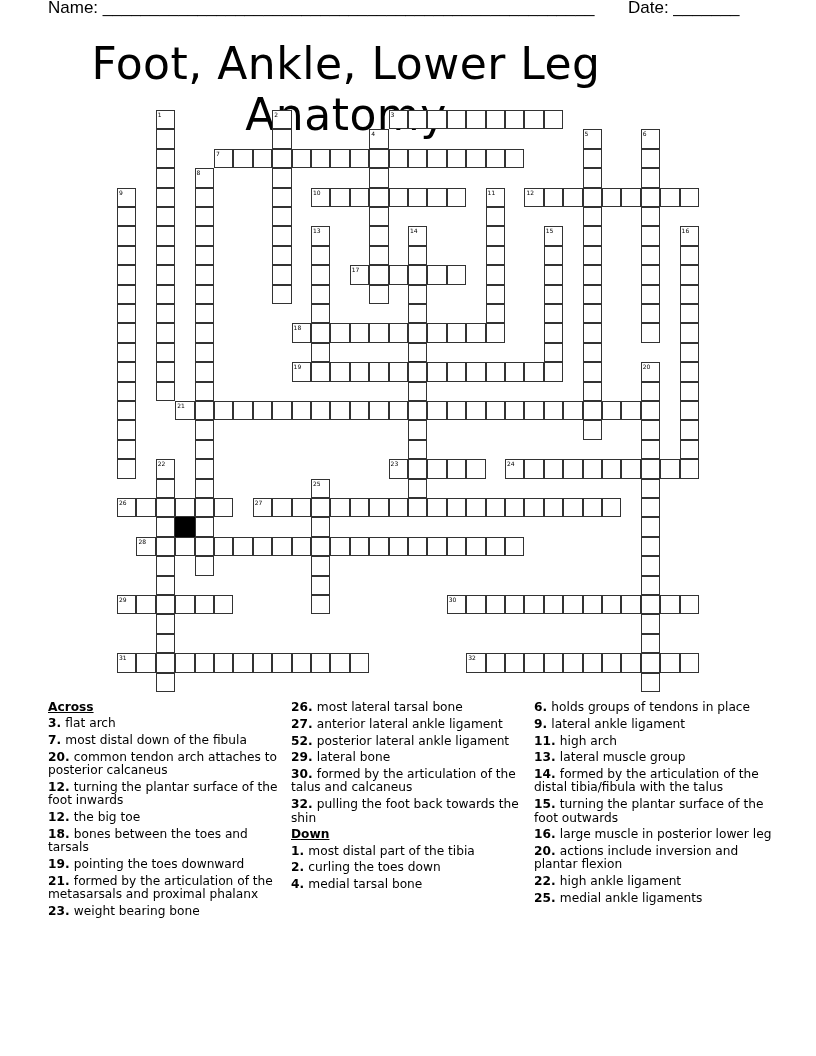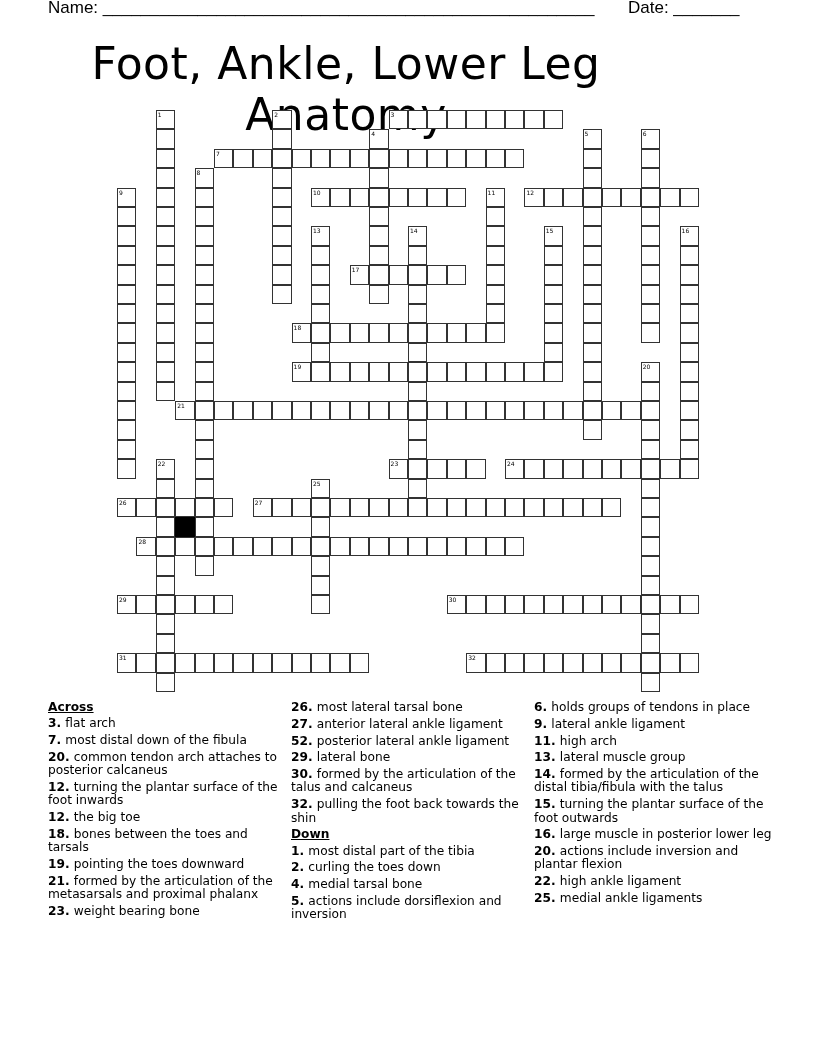--- a/index.html
+++ b/index.html
@@ -469,21 +469,20 @@
       <div class="clue"><b>26. </b><span>most lateral tarsal bone</span></div>
       <div class="clue"><b>27. </b><span>anterior lateral ankle ligament</span></div>
       <div class="clue"><b>52. </b><span>posterior lateral ankle ligament</span></div>
       <div class="clue"><b>29. </b><span>lateral bone</span></div>
       <div class="clue"><b>30. </b><span>formed by the articulation of the talus and calcaneus</span></div>
       <div class="clue"><b>32. </b><span>pulling the foot back towards the shin</span></div>
       <div class="hd">Down</div>
       <div class="clue"><b>1. </b><span>most distal part of the tibia</span></div>
       <div class="clue"><b>2. </b><span>curling the toes down</span></div>
       <div class="clue"><b>4. </b><span>medial tarsal bone</span></div>
-      <div class="clue"><b>5. </b><span>actions include dorsiflexion and inversion</span></div>
     </div>
   <div class="col" id="col3" style="left:534px;">
       <div class="clue"><b>6. </b><span>holds groups of tendons in place</span></div>
       <div class="clue"><b>9. </b><span>lateral ankle ligament</span></div>
       <div class="clue"><b>11. </b><span>high arch</span></div>
       <div class="clue"><b>13. </b><span>lateral muscle group</span></div>
       <div class="clue"><b>14. </b><span>formed by the articulation of the distal tibia/fibula with the talus</span></div>
       <div class="clue"><b>15. </b><span>turning the plantar surface of the foot outwards</span></div>
       <div class="clue"><b>16. </b><span>large muscle in posterior lower leg</span></div>
       <div class="clue"><b>20. </b><span>actions include inversion and plantar flexion</span></div>

